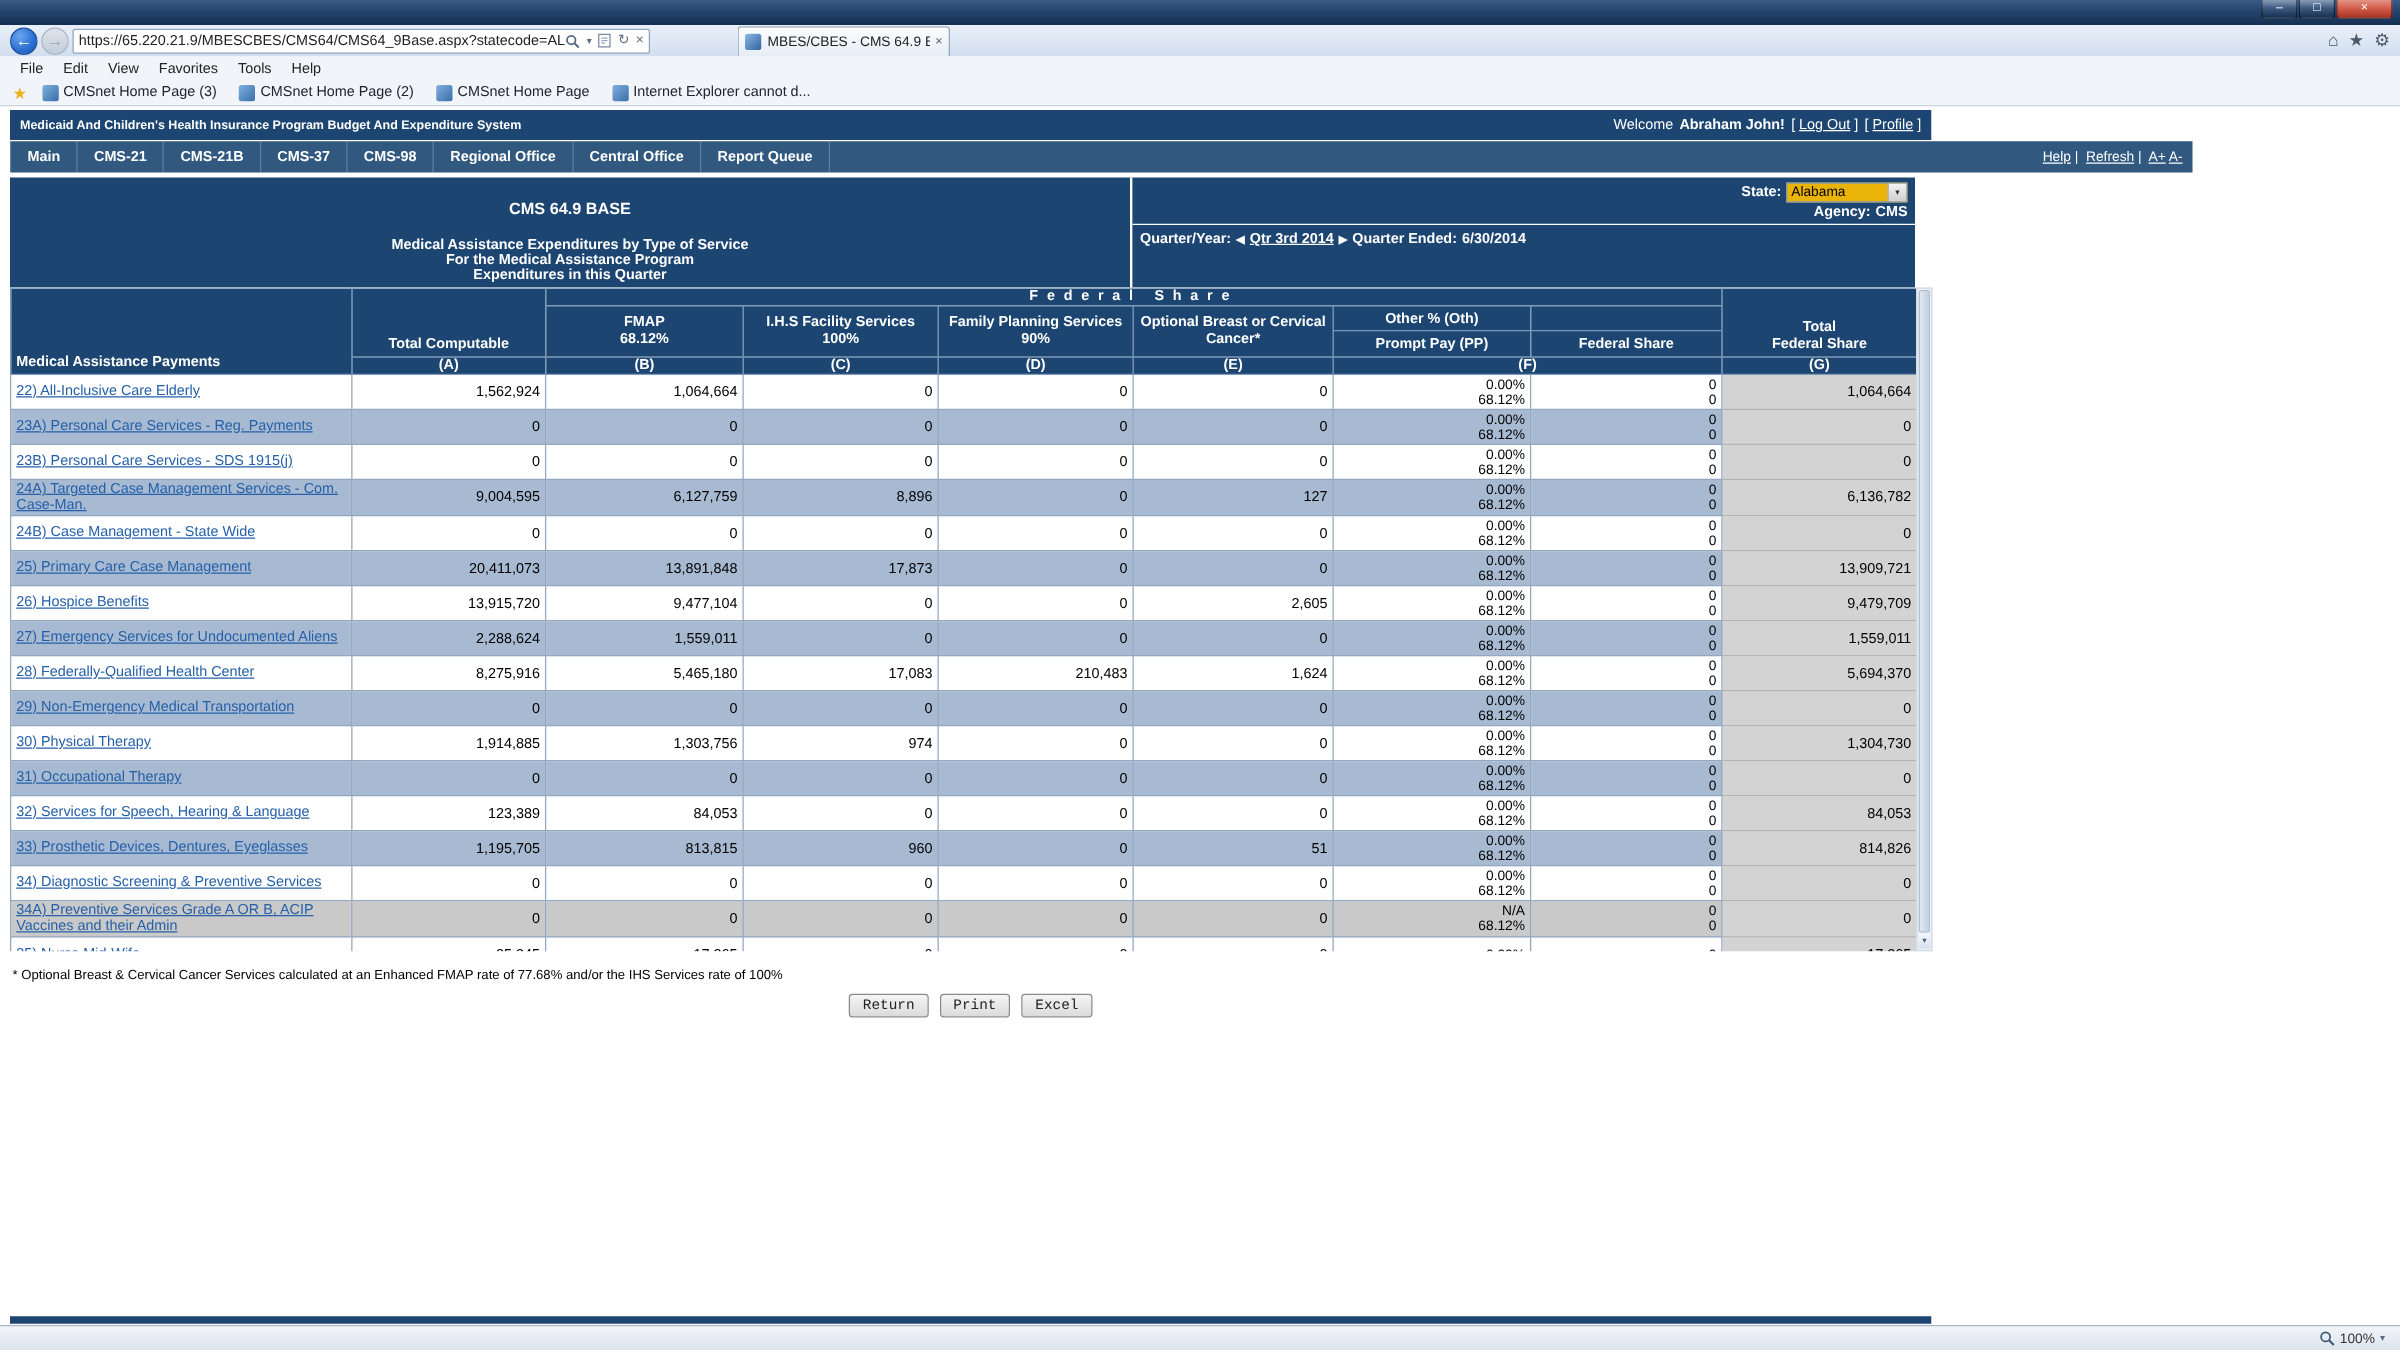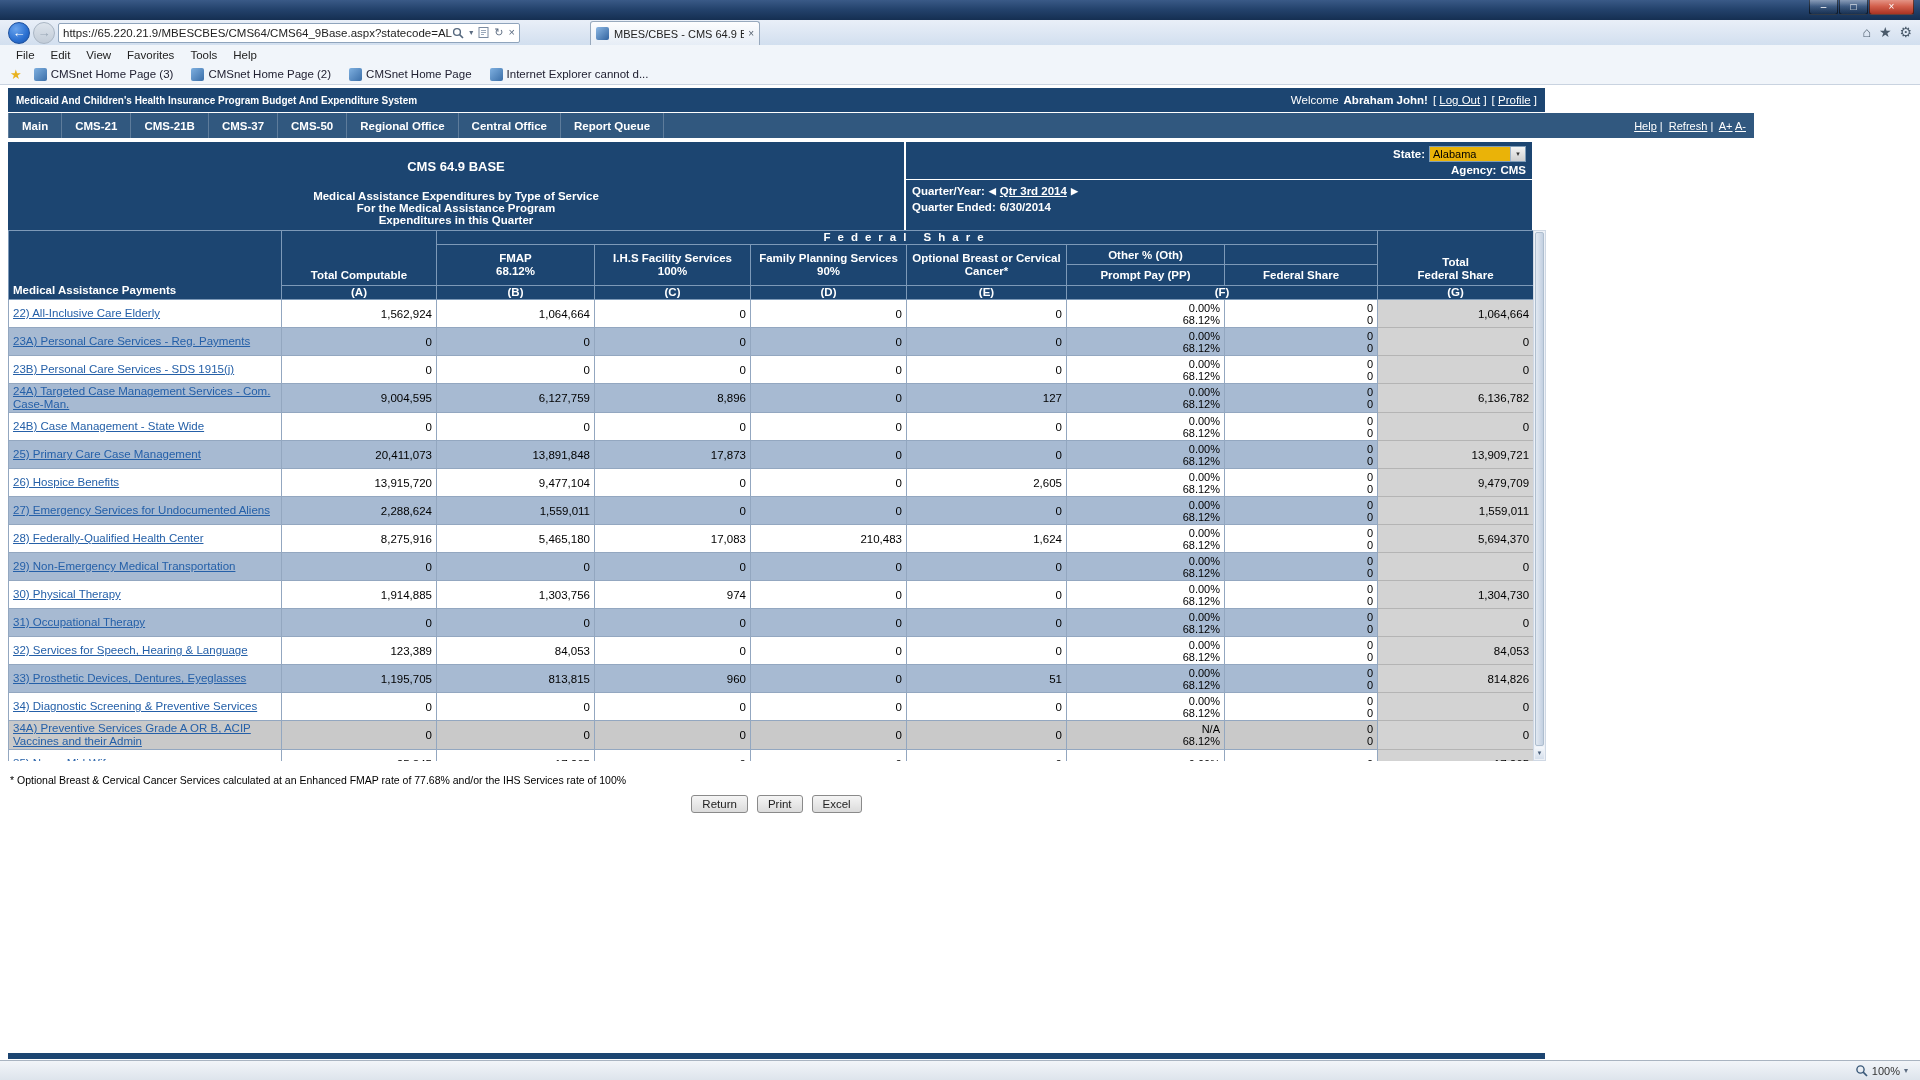--- a/index.html
+++ b/index.html
@@ -53,21 +53,21 @@
   .nav-right a{color:#fff}
   .piped::after{content:" | ";white-space:pre}
 
   
   .report-header{display:flex;width:1524px;height:88px;margin-top:4px}
   .rh-left{width:898px;background:var(--navy);color:#fff;text-align:center;padding-top:17px;border-right:2px solid #fff}
   .rh-title{font-size:13px;font-weight:bold;margin-bottom:16px}
   .rh-sub{font-size:11.5px;font-weight:bold;line-height:12px}
   .rh-right{flex:1;background:var(--navy);color:#fff}
   .rh-top{height:38px;padding:4px 6px 2px;border-bottom:1px solid #fff;display:flex;flex-direction:column;align-items:flex-end;gap:2px}
-  .rh-bot{padding:5px 6px;display:flex;flex-direction:column;align-items:flex-start;gap:4px}
+  .rh-bot{padding:5px 6px;display:flex;align-items:flex-end;gap:4px}
   .rh-row{display:flex;align-items:center;gap:4px;font-size:11.5px;font-weight:bold}
   .select{width:97px;height:16px;background:#eab308;color:#000;border:1px solid #7f9db9;display:flex;align-items:center;font-weight:normal;font-size:11px}
   .select .sel-val{flex:1;padding-left:3px;text-align:left}
   .sel-btn{width:15px;height:14px;background:linear-gradient(#f4f4f4,#cfcfcf);border-left:1px solid #9db4cc;display:flex;align-items:center;justify-content:center;font-size:7px;color:#333}
   .qarrow{font-size:9px;cursor:pointer}
   .qlink{color:#fff;text-decoration:underline}
 
   
   .table-zone{display:flex;width:1538px}
   .table-clip{height:531px;overflow:hidden}
@@ -93,21 +93,21 @@
   .shade-blue td{background:var(--rowblue)}
   .shade-gray td{background:var(--rowgray)}
   .report td.c-total{text-align:right;background:var(--totgray);border-color:#b4b4b4}
 
   .vscroll{width:13px;height:531px;position:relative;background:#edf1f7;border:1px solid #cfd8e4;flex:none}
   .vs-thumb{position:absolute;top:1px;left:1px;right:1px;bottom:14px;background:linear-gradient(90deg,#e2e9f2,#c3d0e1);border:1px solid #aebecf;border-radius:2px}
   .vs-down{position:absolute;bottom:1px;left:1px;width:9px;height:12px;display:flex;align-items:center;justify-content:center;font-size:6px;color:#4a5f7a;background:linear-gradient(#f4f7fb,#d5dfec)}
 
   .footnote{margin-top:13px;font-size:10.5px;color:#000;padding-left:2px}
   .btn-row{width:1537px;display:flex;justify-content:center;gap:9px;margin-top:9px}
-  .btn-row button{font-family:Liberation Sans, sans-serif;font-size:11.5px;padding:2px 10px;background:linear-gradient(#f5f5f5,#dbdbdb);border:1px solid #8a8a8a;border-radius:3px;color:#222;cursor:pointer}
+  .btn-row button{font-family:Liberation Mono, monospace;font-size:11.5px;padding:2px 10px;background:linear-gradient(#f5f5f5,#dbdbdb);border:1px solid #8a8a8a;border-radius:3px;color:#222;cursor:pointer}
 
   .footer-strip{position:absolute;left:8px;top:1053px;width:1537px;height:6px;background:var(--navy)}
   .statusbar{position:absolute;bottom:0;left:0;width:1920px;height:20px;background:linear-gradient(#f2f5f9,#dde4ec);border-top:1px solid #a9b4c1;display:flex;align-items:center;justify-content:flex-end;padding-right:12px;font-size:11px;color:#333}
   .zoom{display:flex;align-items:center;gap:4px;cursor:pointer}
 </style>
 </head>
 <body>
 
 <div class="screen">
 
@@ -202,21 +202,21 @@
         <span class="bracket"><a href="#">Profile</a></span>
       </span>
     </div>
 
     <div class="app-nav">
       <span class="nav-items">
         <span class="nav-item">Main</span>
         <span class="nav-item">CMS-21</span>
         <span class="nav-item">CMS-21B</span>
         <span class="nav-item">CMS-37</span>
-        <span class="nav-item">CMS-50</span>
+        <span class="nav-item">CMS-98</span>
         <span class="nav-item">Regional Office</span>
         <span class="nav-item">Central Office</span>
         <span class="nav-item">Report Queue</span>
       </span>
       <span class="nav-right">
         <span class="piped"><a href="#">Help</a></span>
         <span class="piped"><a href="#">Refresh</a></span>
         <a href="#">A+</a>
         <a href="#">A-</a>
       </span>

